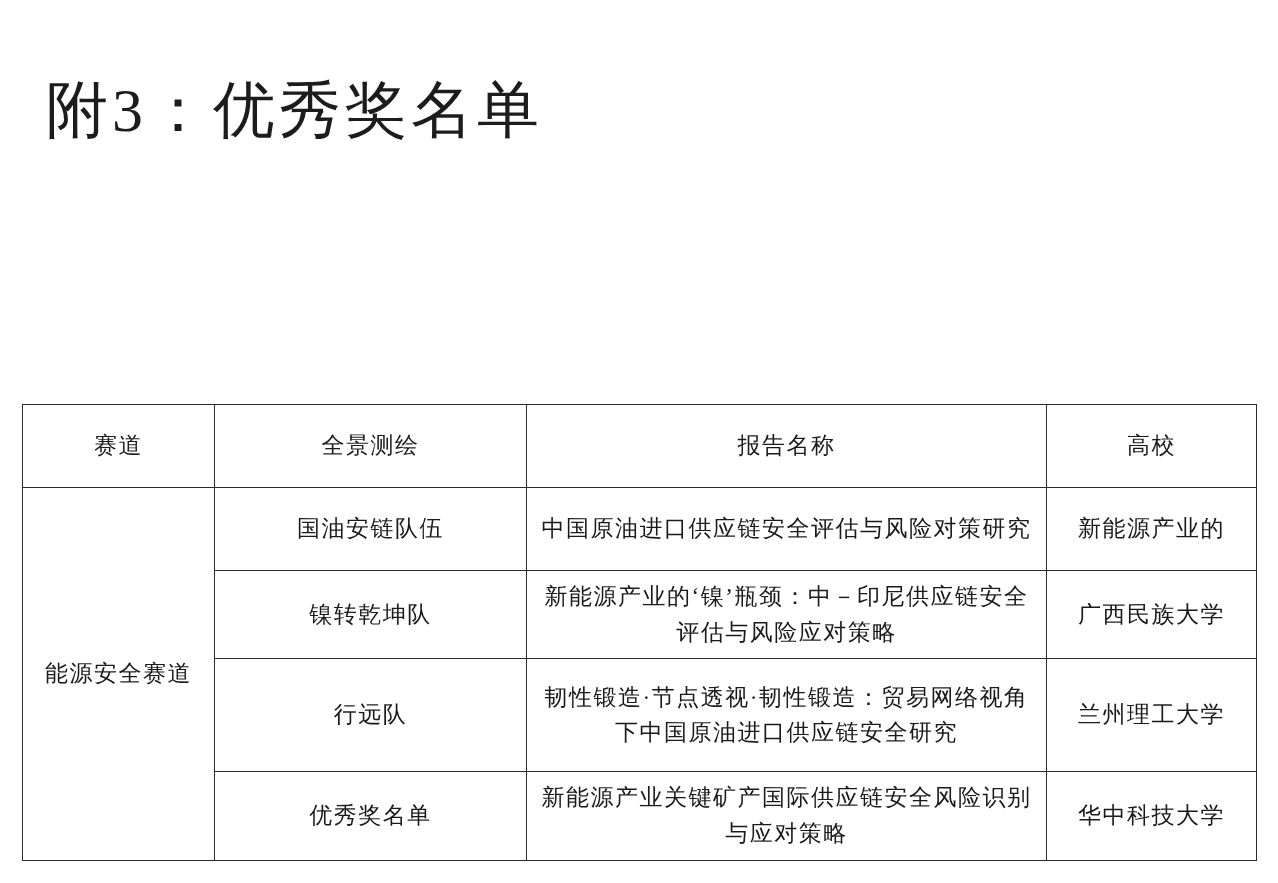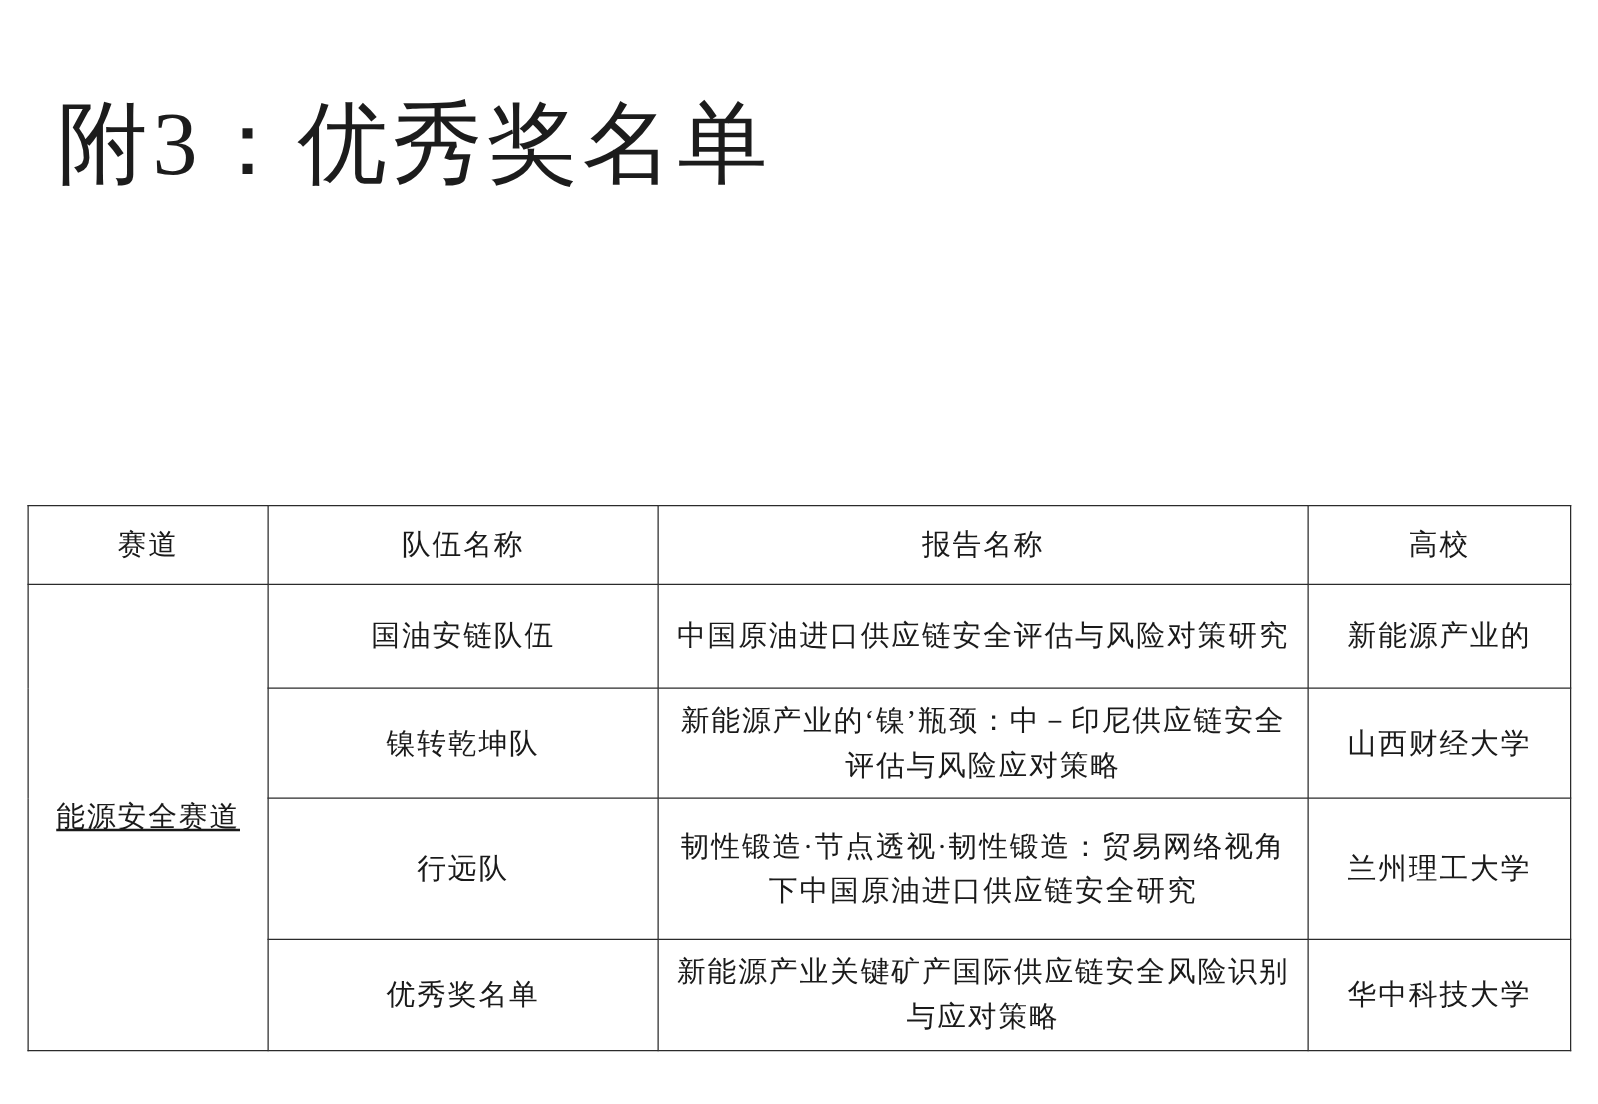--- a/index.html
+++ b/index.html
@@ -18,21 +18,21 @@
   .page {
     position: relative;
     width: 1278px;
     height: 883px;
     box-sizing: border-box;
   }
   .doc-title {
     position: absolute;
     left: 46px;
     top: 78px;
-    font-size: 72px;
+    font-size: 62px;
     line-height: 1.05;
     letter-spacing: 4px;
     font-weight: 400;
     color: #1c1c1c;
     white-space: nowrap;
     font-family: "Liberation Serif", "DejaVu Serif", serif;
   }
   .award-table {
     position: absolute;
     left: 22px;
@@ -49,32 +49,31 @@
     font-weight: 400;
     font-size: 23px;
     line-height: 1.55;
     letter-spacing: 1.5px;
     padding: 8px 10px;
     color: #1a1a1a;
     font-family: "Liberation Serif", "DejaVu Serif", serif;
   }
   .award-table thead th {
     height: 50px;
-    padding: 6px 8px;
+    padding: 16px 8px;
   }
   .col-track   { width: 192px; }
   .col-team    { width: 312px; }
   .col-report  { width: 520px; }
   .col-school  { width: 210px; }
 
   .track-cell {
     font-weight: bold;
     letter-spacing: 2px;
     line-height: 1.5;
-    text-decoration: underline;
   }
   .report-cell {
     text-align: center;
     padding-left: 14px;
     padding-right: 14px;
     margin-left: 32px;
   }
   .row-tall td { height: 66px; }
   .row-taller td { height: 96px; }
 </style>
@@ -88,36 +87,36 @@
   <table class="award-table">
     <colgroup>
       <col class="col-track">
       <col class="col-team">
       <col class="col-report">
       <col class="col-school">
     </colgroup>
     <thead>
       <tr>
         <th>赛道</th>
-        <th>队伍名称</th>
+        <th>全景测绘</th>
         <th>报告名称</th>
         <th>高校</th>
       </tr>
     </thead>
     <tbody>
       <tr class="row-tall">
         <td class="track-cell" rowspan="4">能源安全赛道</td>
         <td>国油安链队伍</td>
         <td class="report-cell">中国原油进口供应链安全评估与风险对策研究</td>
         <td>新能源产业的</td>
       </tr>
       <tr class="row-tall">
         <td>镍转乾坤队</td>
         <td class="report-cell">新能源产业的‘镍’瓶颈：中－印尼供应链安全评估与风险应对策略</td>
-        <td>山西财经大学</td>
+        <td>广西民族大学</td>
       </tr>
       <tr class="row-taller">
         <td>行远队</td>
         <td class="report-cell">韧性锻造·节点透视·韧性锻造：贸易网络视角下中国原油进口供应链安全研究</td>
         <td>兰州理工大学</td>
       </tr>
       <tr class="row-tall">
         <td>优秀奖名单</td>
         <td class="report-cell">新能源产业关键矿产国际供应链安全风险识别与应对策略</td>
         <td>华中科技大学</td>

